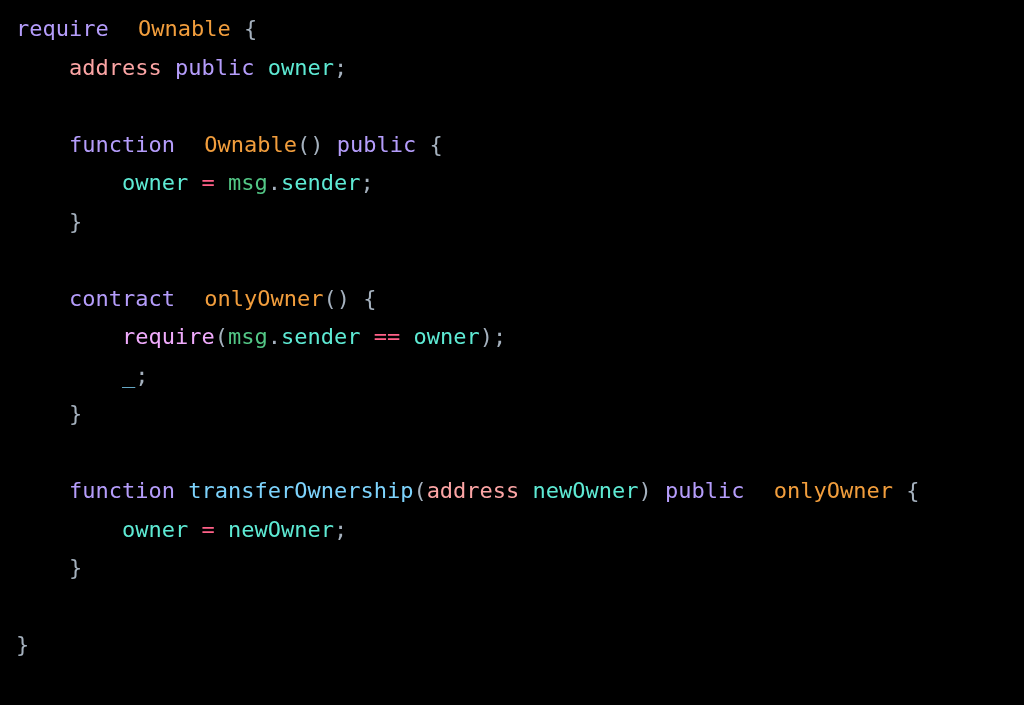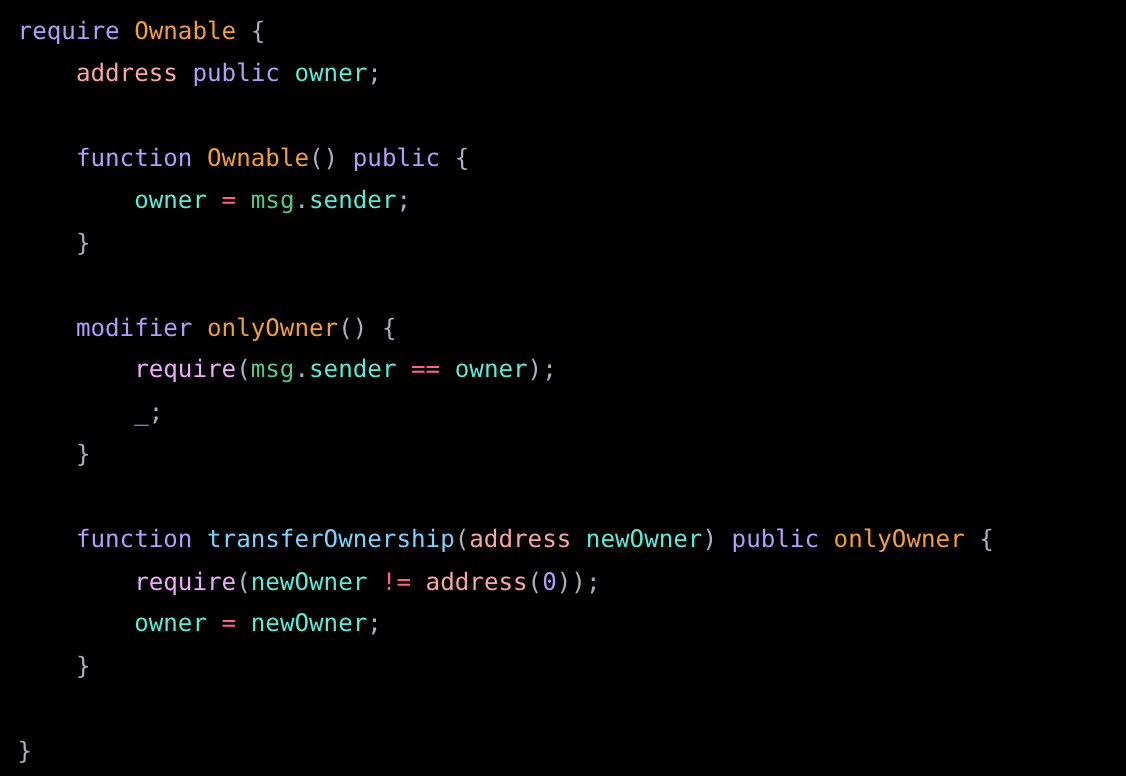--- a/index.html
+++ b/index.html
@@ -19,21 +19,21 @@
       overflow: hidden;
       position: relative;
     }
     .line {
       white-space: pre;
       position: relative;
     }
     
     .kw-purple { color: #b59dfb; } 
     .kw-red { color: #fca5a5; } 
-    .id-orange { color: #f29e3d; } 
+    .id-orange { color: #f29e3d; margin-left: 16px; } 
     .id-gray { color: #5eead4; } 
     .id-green { color: #53c786; margin-top: 41px; } 
     .id-blue { color: #f0abfc; } 
     .id-yellow { color: #7dd3fc; } 
     .op-pink { color: #ff6188; } 
     .op-blue { color: #78c6e8; } 
     .punct { color: #a5b1be; } 
     .num { color: #b59dfb; }
     
     .code-container {
@@ -52,33 +52,32 @@
 <div class="line">&nbsp;</div>
 
 <div class="line"><span>    </span><span class="kw-purple">function</span><span> </span><span class="id-orange">Ownable</span><span class="punct">(</span><span class="punct">)</span><span> </span><span class="kw-purple">public</span><span> </span><span class="punct">{</span></div>
 
 <div class="line"><span>        </span><span class="id-gray">owner</span><span> </span><span class="op-pink">=</span><span> </span><span class="id-green">msg</span><span class="punct">.</span><span class="id-gray">sender</span><span class="punct">;</span></div>
 
 <div class="line"><span>    </span><span class="punct">}</span></div>
 
 <div class="line">&nbsp;</div>
 
-<div class="line"><span>    </span><span class="kw-purple">modifier</span><span> </span><span class="id-orange">onlyOwner</span><span class="punct">(</span><span class="punct">)</span><span> </span><span class="punct">{</span></div>
+<div class="line"><span>    </span><span class="kw-purple">contract</span><span> </span><span class="id-orange">onlyOwner</span><span class="punct">(</span><span class="punct">)</span><span> </span><span class="punct">{</span></div>
 
 <div class="line"><span>        </span><span class="id-blue">require</span><span class="punct">(</span><span class="id-green">msg</span><span class="punct">.</span><span class="id-gray">sender</span><span> </span><span class="op-pink">==</span><span> </span><span class="id-gray">owner</span><span class="punct">)</span><span class="punct">;</span></div>
 
 <div class="line"><span>        </span><span class="op-blue">_</span><span class="punct">;</span></div>
 
 <div class="line"><span>    </span><span class="punct">}</span></div>
 
 <div class="line">&nbsp;</div>
 
 <div class="line"><span>    </span><span class="kw-purple">function</span><span> </span><span class="id-yellow">transferOwnership</span><span class="punct">(</span><span class="kw-red">address</span><span> </span><span class="id-gray">newOwner</span><span class="punct">)</span><span> </span><span class="kw-purple">public</span><span> </span><span class="id-orange">onlyOwner</span><span> </span><span class="punct">{</span></div>
 
-<div class="line"><span>        </span><span class="id-blue">require</span><span class="punct">(</span><span class="id-gray">newOwner</span><span> </span><span class="op-pink">!=</span><span> </span><span class="kw-red">address</span><span class="punct">(</span><span class="num">0</span><span class="punct">)</span><span class="punct">)</span><span class="punct">;</span></div>
 
 <div class="line"><span>        </span><span class="id-gray">owner</span><span> </span><span class="op-pink">=</span><span> </span><span class="id-gray">newOwner</span><span class="punct">;</span></div>
 
 <div class="line"><span>    </span><span class="punct">}</span></div>
 
 <div class="line">&nbsp;</div>
 
 <div class="line"><span class="punct">}</span></div>
 
 </div>

